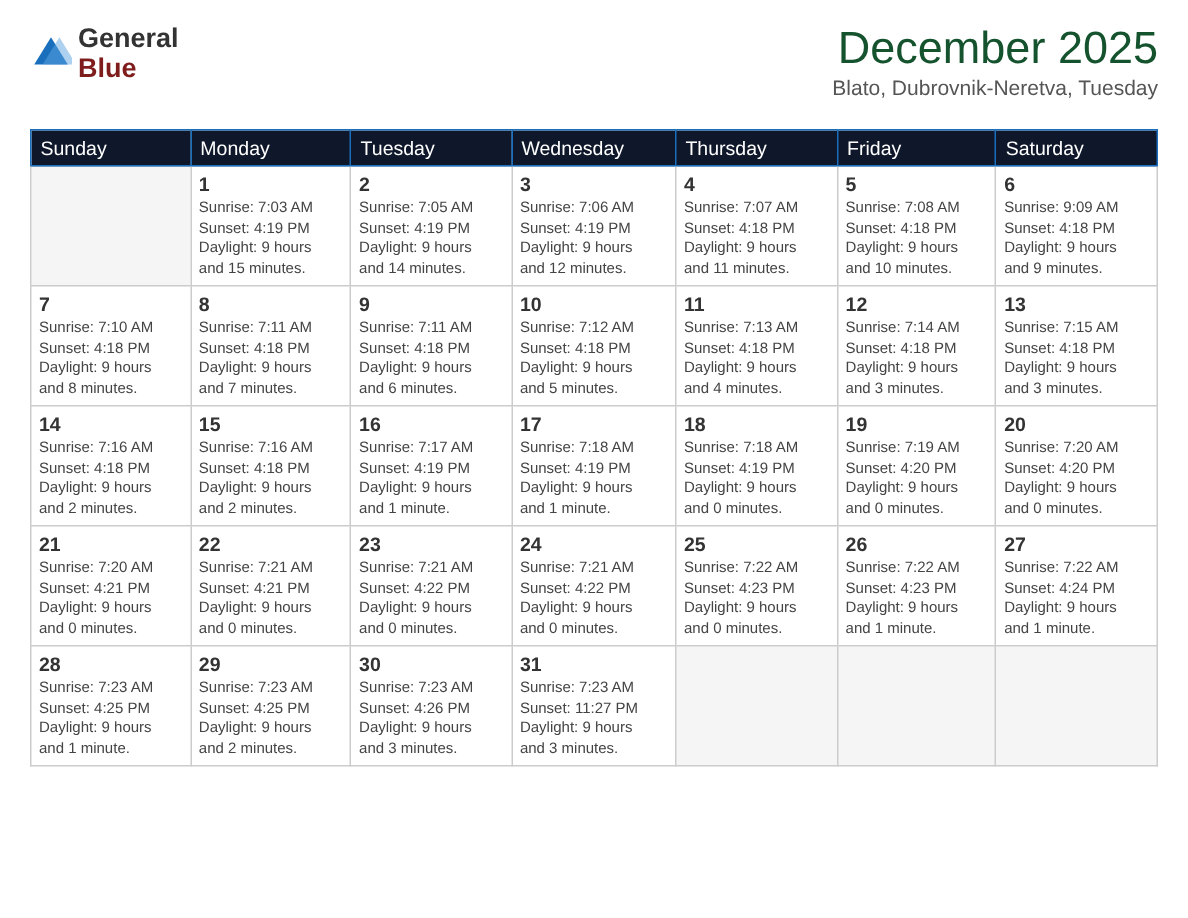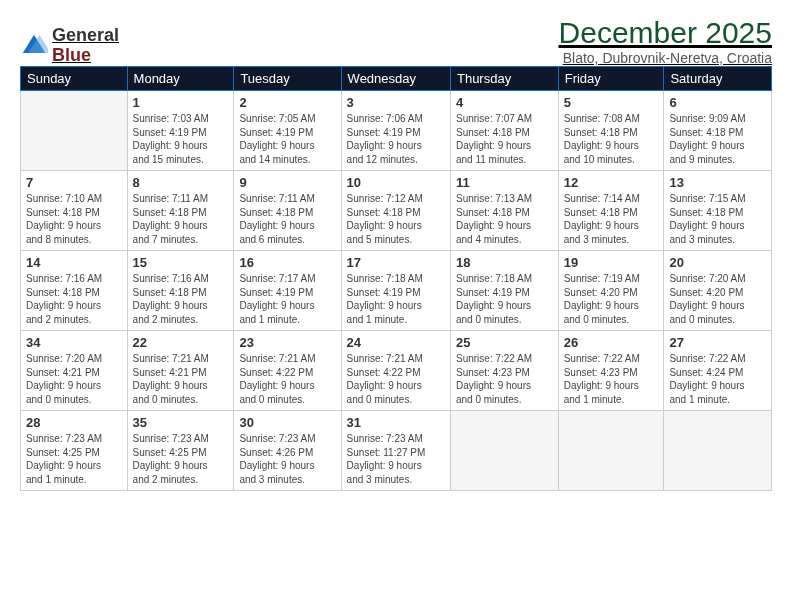--- a/index.html
+++ b/index.html
@@ -12,23 +12,22 @@
     }
     .page {
       width: 792px;
       height: 612px;
       background: #fff;
       padding: 16px 20px 10px 20px;
     }
     .header {
       display: flex;
       justify-content: space-between;
-      align-items: flex-end;
-      margin-bottom: 0;
-      text-decoration: underline;
+      align-items: flex-start;
+      margin-bottom: 20px;
     }
     .logo {
       display: flex;
       align-items: center;
     }
     .logo-text {
       display: flex;
       flex-direction: column;
       line-height: 1.1;
     }
@@ -110,21 +109,21 @@
         <polygon points="20,4 36,30 4,30" fill="#1a6fbd"></polygon>
         <polygon points="28,4 44,30 12,30" fill="#5ba3e0" opacity="0.5"></polygon>
       </svg>
       <div class="logo-text">
         <span class="logo-general">General</span>
         <span class="logo-blue">Blue</span>
       </div>
     </div>
     <div class="title-area">
       <div class="month-title">December 2025</div>
-      <div class="location">Blato, Dubrovnik-Neretva, Croatia</div>
+      <div class="location">Blato, Dubrovnik-Neretva, Tuesday</div>
     </div>
   </div>
 
   <table class="calendar">
     <thead>
       <tr id="header-row">
           <th>Sunday</th>
           <th>Monday</th>
           <th>Tuesday</th>
           <th>Wednesday</th>
@@ -216,21 +215,21 @@
             <span class="day-number">19</span>
             <div class="day-info"><span>Sunrise: 7:19 AM</span><br><span>Sunset: 4:20 PM</span><br><span>Daylight: 9 hours<br>and 0 minutes.</span></div>
           </td>
           <td>
             <span class="day-number">20</span>
             <div class="day-info"><span>Sunrise: 7:20 AM</span><br><span>Sunset: 4:20 PM</span><br><span>Daylight: 9 hours<br>and 0 minutes.</span></div>
           </td>
         </tr>
         <tr>
           <td>
-            <span class="day-number">34</span>
+            <span class="day-number">21</span>
             <div class="day-info"><span>Sunrise: 7:20 AM</span><br><span>Sunset: 4:21 PM</span><br><span>Daylight: 9 hours<br>and 0 minutes.</span></div>
           </td>
           <td>
             <span class="day-number">22</span>
             <div class="day-info"><span>Sunrise: 7:21 AM</span><br><span>Sunset: 4:21 PM</span><br><span>Daylight: 9 hours<br>and 0 minutes.</span></div>
           </td>
           <td>
             <span class="day-number">23</span>
             <div class="day-info"><span>Sunrise: 7:21 AM</span><br><span>Sunset: 4:22 PM</span><br><span>Daylight: 9 hours<br>and 0 minutes.</span></div>
           </td>
@@ -250,21 +249,21 @@
             <span class="day-number">27</span>
             <div class="day-info"><span>Sunrise: 7:22 AM</span><br><span>Sunset: 4:24 PM</span><br><span>Daylight: 9 hours<br>and 1 minute.</span></div>
           </td>
         </tr>
         <tr class="last-row">
           <td>
             <span class="day-number">28</span>
             <div class="day-info"><span>Sunrise: 7:23 AM</span><br><span>Sunset: 4:25 PM</span><br><span>Daylight: 9 hours<br>and 1 minute.</span></div>
           </td>
           <td>
-            <span class="day-number">35</span>
+            <span class="day-number">29</span>
             <div class="day-info"><span>Sunrise: 7:23 AM</span><br><span>Sunset: 4:25 PM</span><br><span>Daylight: 9 hours<br>and 2 minutes.</span></div>
           </td>
           <td>
             <span class="day-number">30</span>
             <div class="day-info"><span>Sunrise: 7:23 AM</span><br><span>Sunset: 4:26 PM</span><br><span>Daylight: 9 hours<br>and 3 minutes.</span></div>
           </td>
           <td>
             <span class="day-number">31</span>
             <div class="day-info"><span>Sunrise: 7:23 AM</span><br><span>Sunset: 11:27 PM</span><br><span>Daylight: 9 hours<br>and 3 minutes.</span></div>
           </td>

